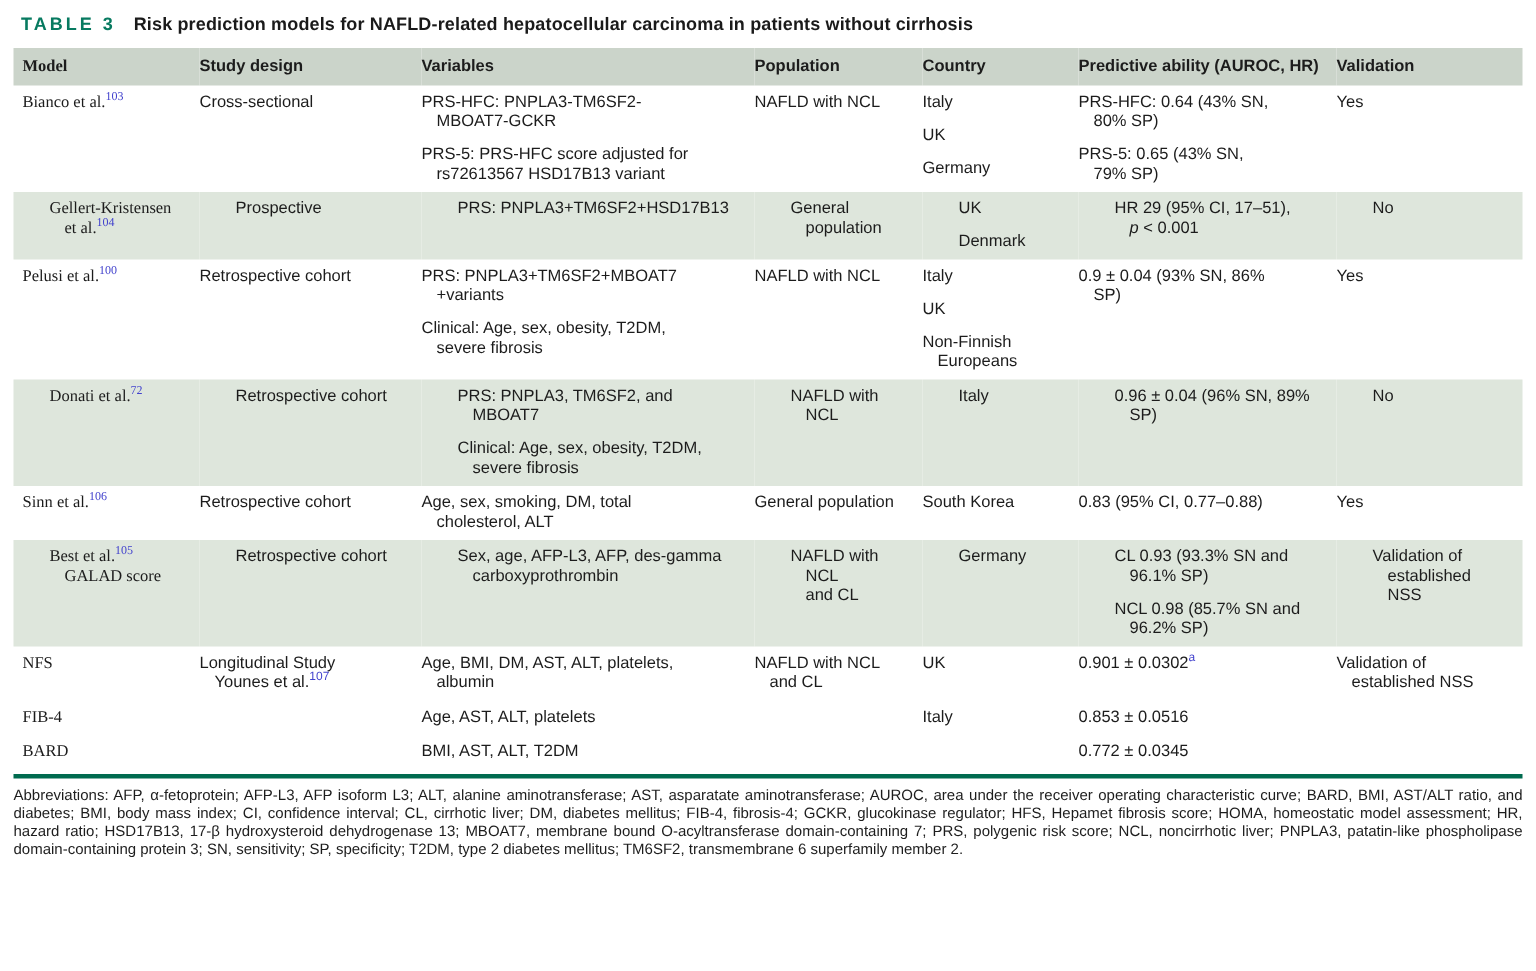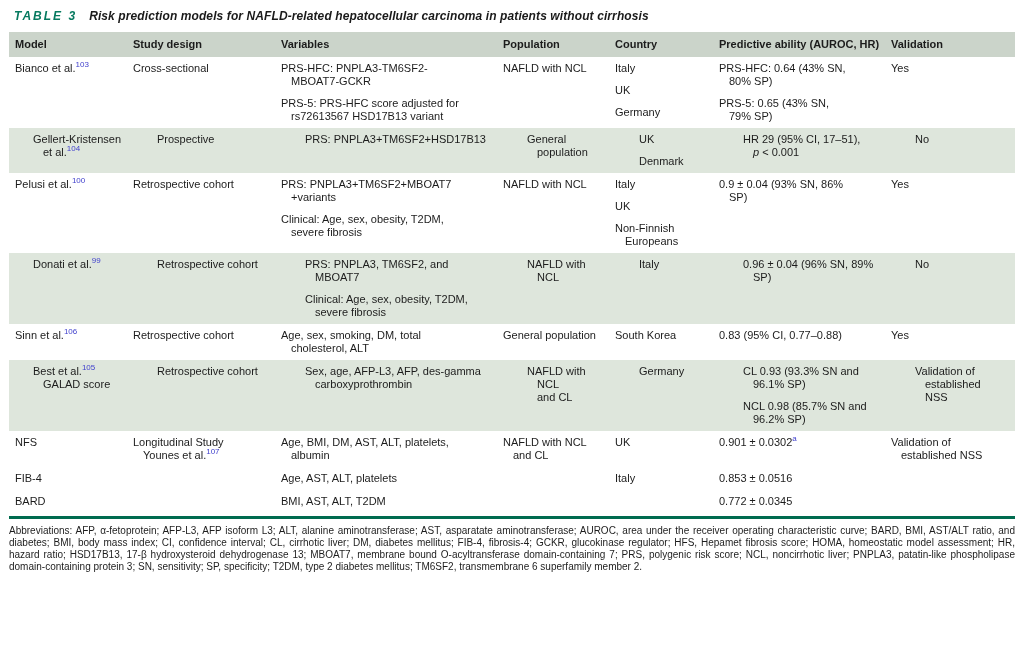--- a/index.html
+++ b/index.html
@@ -5,38 +5,38 @@
   html, body { margin: 0; padding: 0; }
   body {
     width: 1024px; height: 647px; overflow: hidden;
     background: #ffffff;
     font-family: "Liberation Sans", sans-serif;
     color: #1c1c1c;
     -webkit-font-smoothing: antialiased;
   }
   .wrap { padding: 5px 9px 0 9px; }
 
-  .caption { font-size: 12px; margin: 4px 0 9px 5px; white-space: nowrap; font-style: italic; }
+  .caption { font-size: 12px; margin: 4px 0 9px 5px; white-space: nowrap; }
   .caption .tbl {
     color: var(--title-accent, #077a60);
     font-weight: bold; letter-spacing: 2px; margin-right: 12px;
   }
   .caption .txt { font-weight: bold; color: #1a1a1a; letter-spacing: 0.1px; }
 
   table {
     border-collapse: collapse; table-layout: fixed;
     width: 1006px; font-size: 11px; line-height: 13px;
   }
   thead th {
     background: var(--header-bg, #cbd4ca);
     text-align: left; vertical-align: bottom;
     font-weight: bold; font-size: 11px;
     padding: 6px 10px 6px 0;
   }
-  th:first-child, td:first-child { padding-left: 6px; }
+  th:first-child, td:first-child { padding-left: 6px; font-family: Liberation Serif, serif; }
   tbody td { vertical-align: top; padding: 5px 10px 5px 0; }
   tr.shaded td { background: var(--shaded-row-bg, #dee6dc); padding-left: 24px; }
 
   .para { margin: 0; padding-left: 10px; text-indent: -10px; }
   .para + .para { margin-top: 9px; }
 
   sup.ref {
     color: var(--ref-blue, #4242cd);
     font-size: 8px; line-height: 0; vertical-align: super;
   }
@@ -157,21 +157,21 @@
           </td>
           <td>
             <p class="para">0.9 ± 0.04 (93% SN, 86%<br>SP)</p>
           </td>
           <td>
             <p class="para">Yes</p>
           </td>
         </tr>
         <tr class="shaded">
           <td>
-            <p class="para">Donati et al.<sup class="ref">99</sup></p>
+            <p class="para">Donati et al.<sup class="ref">72</sup></p>
           </td>
           <td>
             <p class="para">Retrospective cohort</p>
           </td>
           <td>
             <p class="para">PRS: PNPLA3, TM6SF2, and MBOAT7</p>
             <p class="para">Clinical: Age, sex, obesity, T2DM,<br>severe fibrosis</p>
           </td>
           <td>
             <p class="para">NAFLD with NCL</p>

